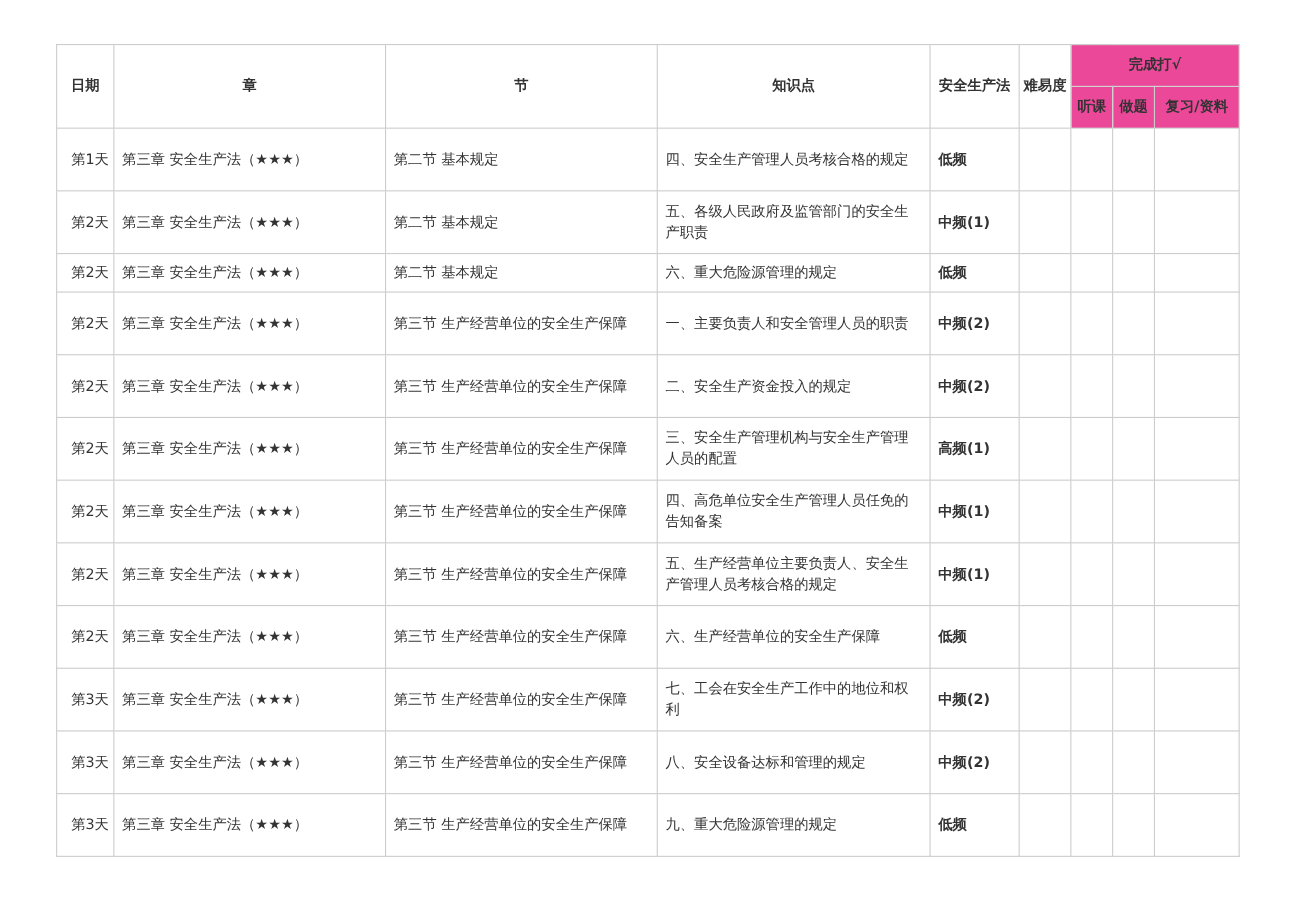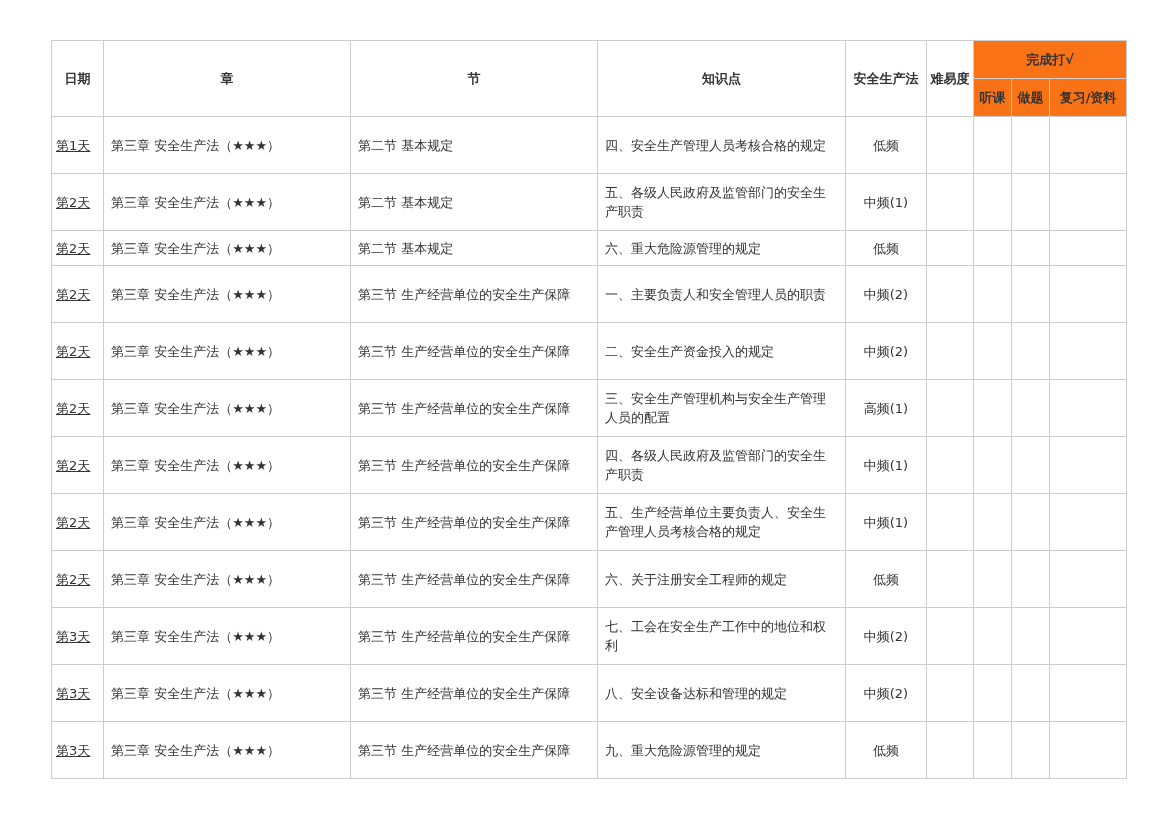--- a/index.html
+++ b/index.html
@@ -33,24 +33,24 @@
     }
     table.plan th {
       font-weight: bold;
       font-size: 13px;
       color: #333333;
       text-align: center;
       background: #ffffff;
       padding: 0 3px;
     }
     table.plan th.done {
-      background: #f97316;
-    }
-    table.plan td.c-date { text-align: left; padding: 0 4px; text-decoration: underline; }
-    table.plan td.c-freq { text-align: center; }
+      background: #ec4899;
+    }
+    table.plan td.c-date { text-align: right; padding: 0 4px; }
+    table.plan td.c-freq { text-align: left; font-weight: bold; }
     table.plan td.c-chap, table.plan td.c-sec, table.plan td.c-kp { text-align: left; }
     tr.h1 { height: 38px; }
     tr.h2 { height: 38px; }
     tr.r-tall { height: 57px; }
     tr.r-short { height: 35px; }
     td.check-cell { background: #ffffff; }
   </style>
 </head>
 <body>
 
@@ -147,21 +147,21 @@
     <td class="c-freq">高频(1)</td>
     <td class="check-cell"></td>
     <td class="check-cell"></td>
     <td class="check-cell"></td>
     <td class="check-cell"></td>
   </tr>
         <tr class="r-tall">
     <td class="c-date">第2天</td>
     <td class="c-chap">第三章 安全生产法（★★★）</td>
     <td class="c-sec">第三节 生产经营单位的安全生产保障</td>
-    <td class="c-kp">四、各级人民政府及监管部门的安全生产职责</td>
+    <td class="c-kp">四、高危单位安全生产管理人员任免的告知备案</td>
     <td class="c-freq">中频(1)</td>
     <td class="check-cell"></td>
     <td class="check-cell"></td>
     <td class="check-cell"></td>
     <td class="check-cell"></td>
   </tr>
         <tr class="r-tall">
     <td class="c-date">第2天</td>
     <td class="c-chap">第三章 安全生产法（★★★）</td>
     <td class="c-sec">第三节 生产经营单位的安全生产保障</td>
@@ -169,21 +169,21 @@
     <td class="c-freq">中频(1)</td>
     <td class="check-cell"></td>
     <td class="check-cell"></td>
     <td class="check-cell"></td>
     <td class="check-cell"></td>
   </tr>
         <tr class="r-tall">
     <td class="c-date">第2天</td>
     <td class="c-chap">第三章 安全生产法（★★★）</td>
     <td class="c-sec">第三节 生产经营单位的安全生产保障</td>
-    <td class="c-kp">六、关于注册安全工程师的规定</td>
+    <td class="c-kp">六、生产经营单位的安全生产保障</td>
     <td class="c-freq">低频</td>
     <td class="check-cell"></td>
     <td class="check-cell"></td>
     <td class="check-cell"></td>
     <td class="check-cell"></td>
   </tr>
         <tr class="r-tall">
     <td class="c-date">第3天</td>
     <td class="c-chap">第三章 安全生产法（★★★）</td>
     <td class="c-sec">第三节 生产经营单位的安全生产保障</td>

